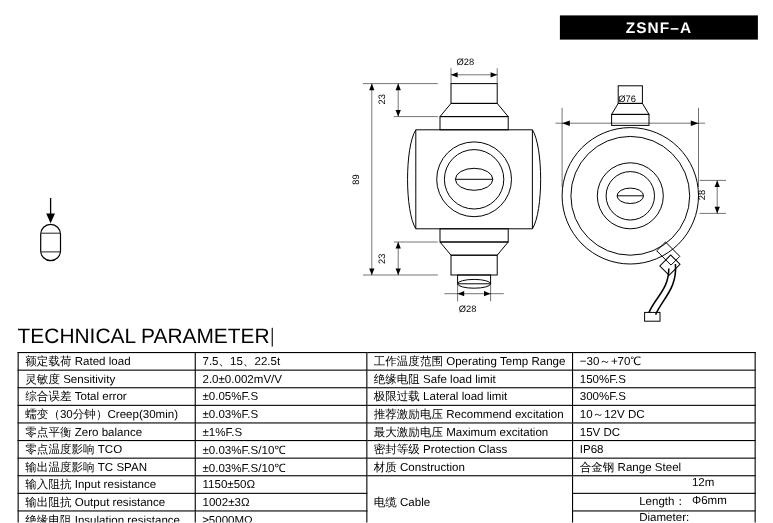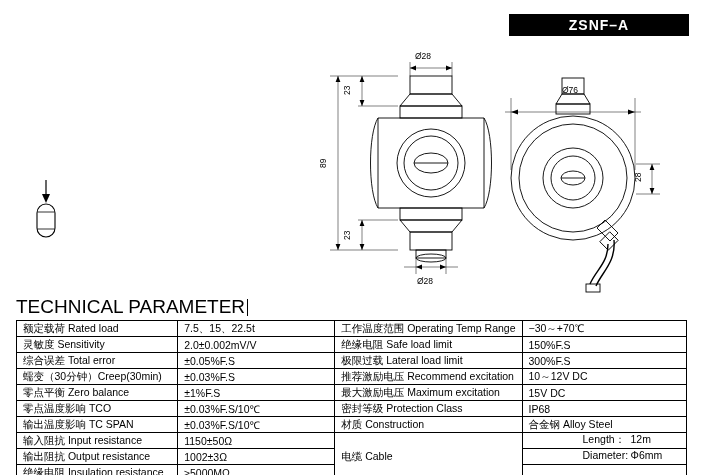--- a/index.html
+++ b/index.html
@@ -65,21 +65,21 @@
     height:15px;
     padding:0 6px;
     vertical-align:middle;
     white-space:nowrap;
   }
   td.lbl{width:152px;}
   td.val{width:178px;}
   td.lbl2{width:150px;margin-top:32px;}
   td.val2{width:185px;}
   .cable-cell{position:relative;}
-  .cable-key{position:absolute;left:60px;top:0;text-align:center;}
+  .cable-key{position:absolute;left:60px;top:16px;text-align:center;}
   .cable-val{position:absolute;left:108px;top:0;}
 
   svg{display:block;}
   text{font-family:"Liberation Sans", sans-serif;}
 </style>
 </head>
 <body>
 
 <div class="page">
 
@@ -243,21 +243,21 @@
       <tr>
         <td class="lbl">零点温度影响 TCO</td>
         <td class="val">±0.03%F.S/10℃</td>
         <td class="lbl2">密封等级 Protection Class</td>
         <td class="val2">IP68</td>
       </tr>
       <tr>
         <td class="lbl">输出温度影响 TC SPAN</td>
         <td class="val">±0.03%F.S/10℃</td>
         <td class="lbl2">材质 Construction</td>
-        <td class="val2">合金钢 Alloy Steel</td>
+        <td class="val2">合金钢 Range Steel</td>
       </tr>
       <tr>
         <td class="lbl">输入阻抗 Input resistance</td>
         <td class="val">1150±50Ω</td>
         <td class="lbl2" rowspan="3" style="vertical-align:middle;">电缆 Cable</td>
         <td class="val2 cable-cell">
           <span class="cable-key">Length：</span>
           <span class="cable-val">12m</span>
         </td>
       </tr>

